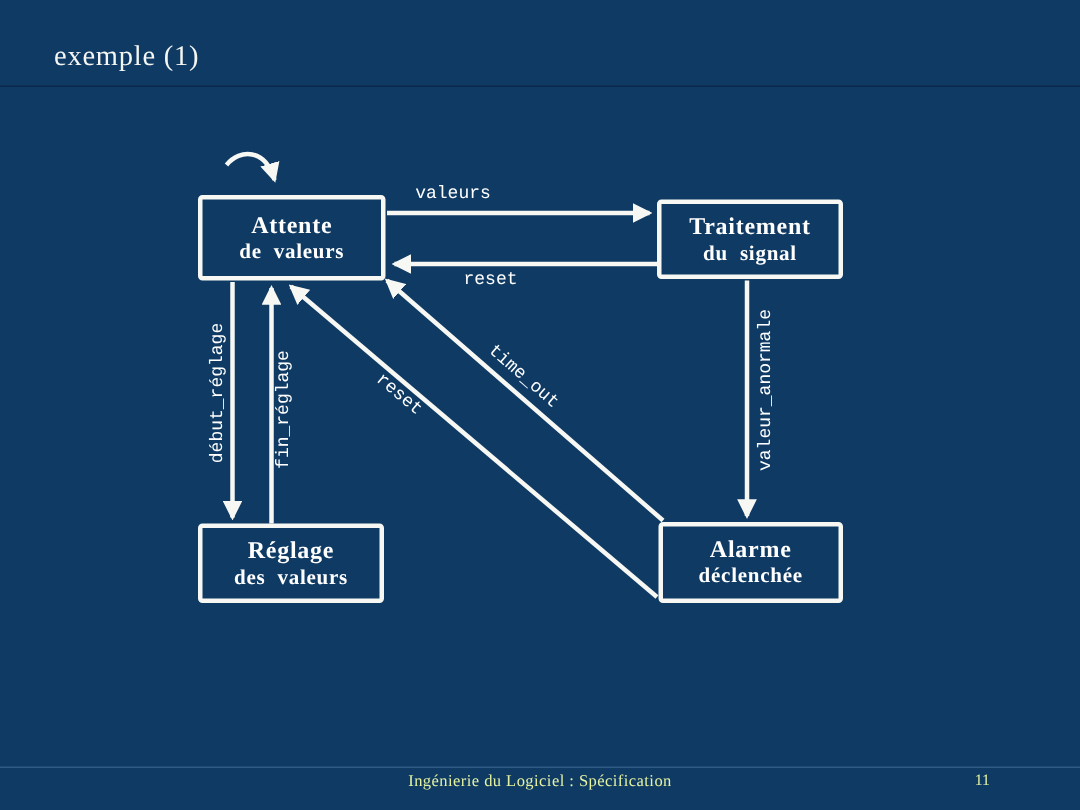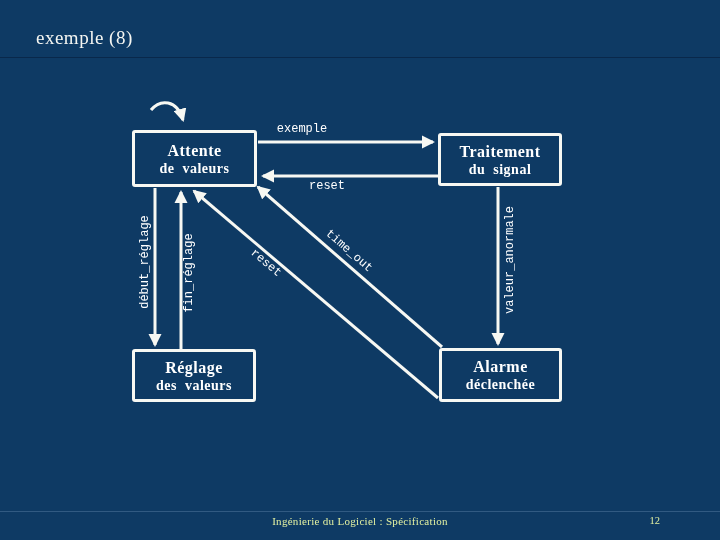--- a/index.html
+++ b/index.html
@@ -48,21 +48,21 @@
   }
   .t-label.rot-ccw{transform:translate(-50%,-50%) rotate(-90deg);}
   .t-label.rot-diag40{transform:translate(-50%,-50%) rotate(40deg);}
   .t-label.rot-diag41{transform:translate(-50%,-50%) rotate(41deg);}
 </style>
 </head>
 <body>
 
 <div id="slide">
 
-  <div class="title">exemple (8)</div>
+  <div class="title">exemple (1)</div>
   <div class="title-divider"></div>
 
   <svg class="diagram" width="720" height="540" viewBox="0 0 720 540">
     <defs>
       <marker id="arrow" viewBox="0 0 10 10" refX="8.5" refY="5" markerWidth="4.4" markerHeight="4.4" orient="auto-start-reverse">
         <path d="M 0 0 L 10 5 L 0 10 z" fill="#f7f8f3"></path>
       </marker>
     </defs>
     <g stroke="#f7f8f3" stroke-width="3" fill="none">
       <path d="M 151 110 C 160 99 177 99 183 120" marker-end="url(#arrow)"></path>
@@ -89,25 +89,25 @@
   <div class="state-box" style="left:438px;top:133px;width:124px;height:53px;">
     <div class="state-line1">Traitement</div>
     <div class="state-line2">du signal</div>
   </div>
 
   <div class="state-box" style="left:439px;top:348px;width:123px;height:54px;">
     <div class="state-line1">Alarme</div>
     <div class="state-line2">déclenchée</div>
   </div>
 
-  <div class="t-label" style="left:302px;top:129px;">exemple</div>
+  <div class="t-label" style="left:302px;top:129px;">valeurs</div>
   <div class="t-label" style="left:327px;top:186px;">reset</div>
   <div class="t-label rot-ccw" style="left:145px;top:262px;">début_réglage</div>
   <div class="t-label rot-ccw" style="left:189px;top:273px;">fin_réglage</div>
   <div class="t-label rot-ccw" style="left:510px;top:260px;">valeur_anormale</div>
   <div class="t-label rot-diag40" style="left:266px;top:263px;">reset</div>
   <div class="t-label rot-diag41" style="left:349px;top:251px;">time_out</div>
 
   <div class="footer-divider"></div>
   <div class="footer-text">Ingénierie du Logiciel : Spécification</div>
-  <div class="page-number">12</div>
+  <div class="page-number">11</div>
 
 </div>
 
 </body></html>

